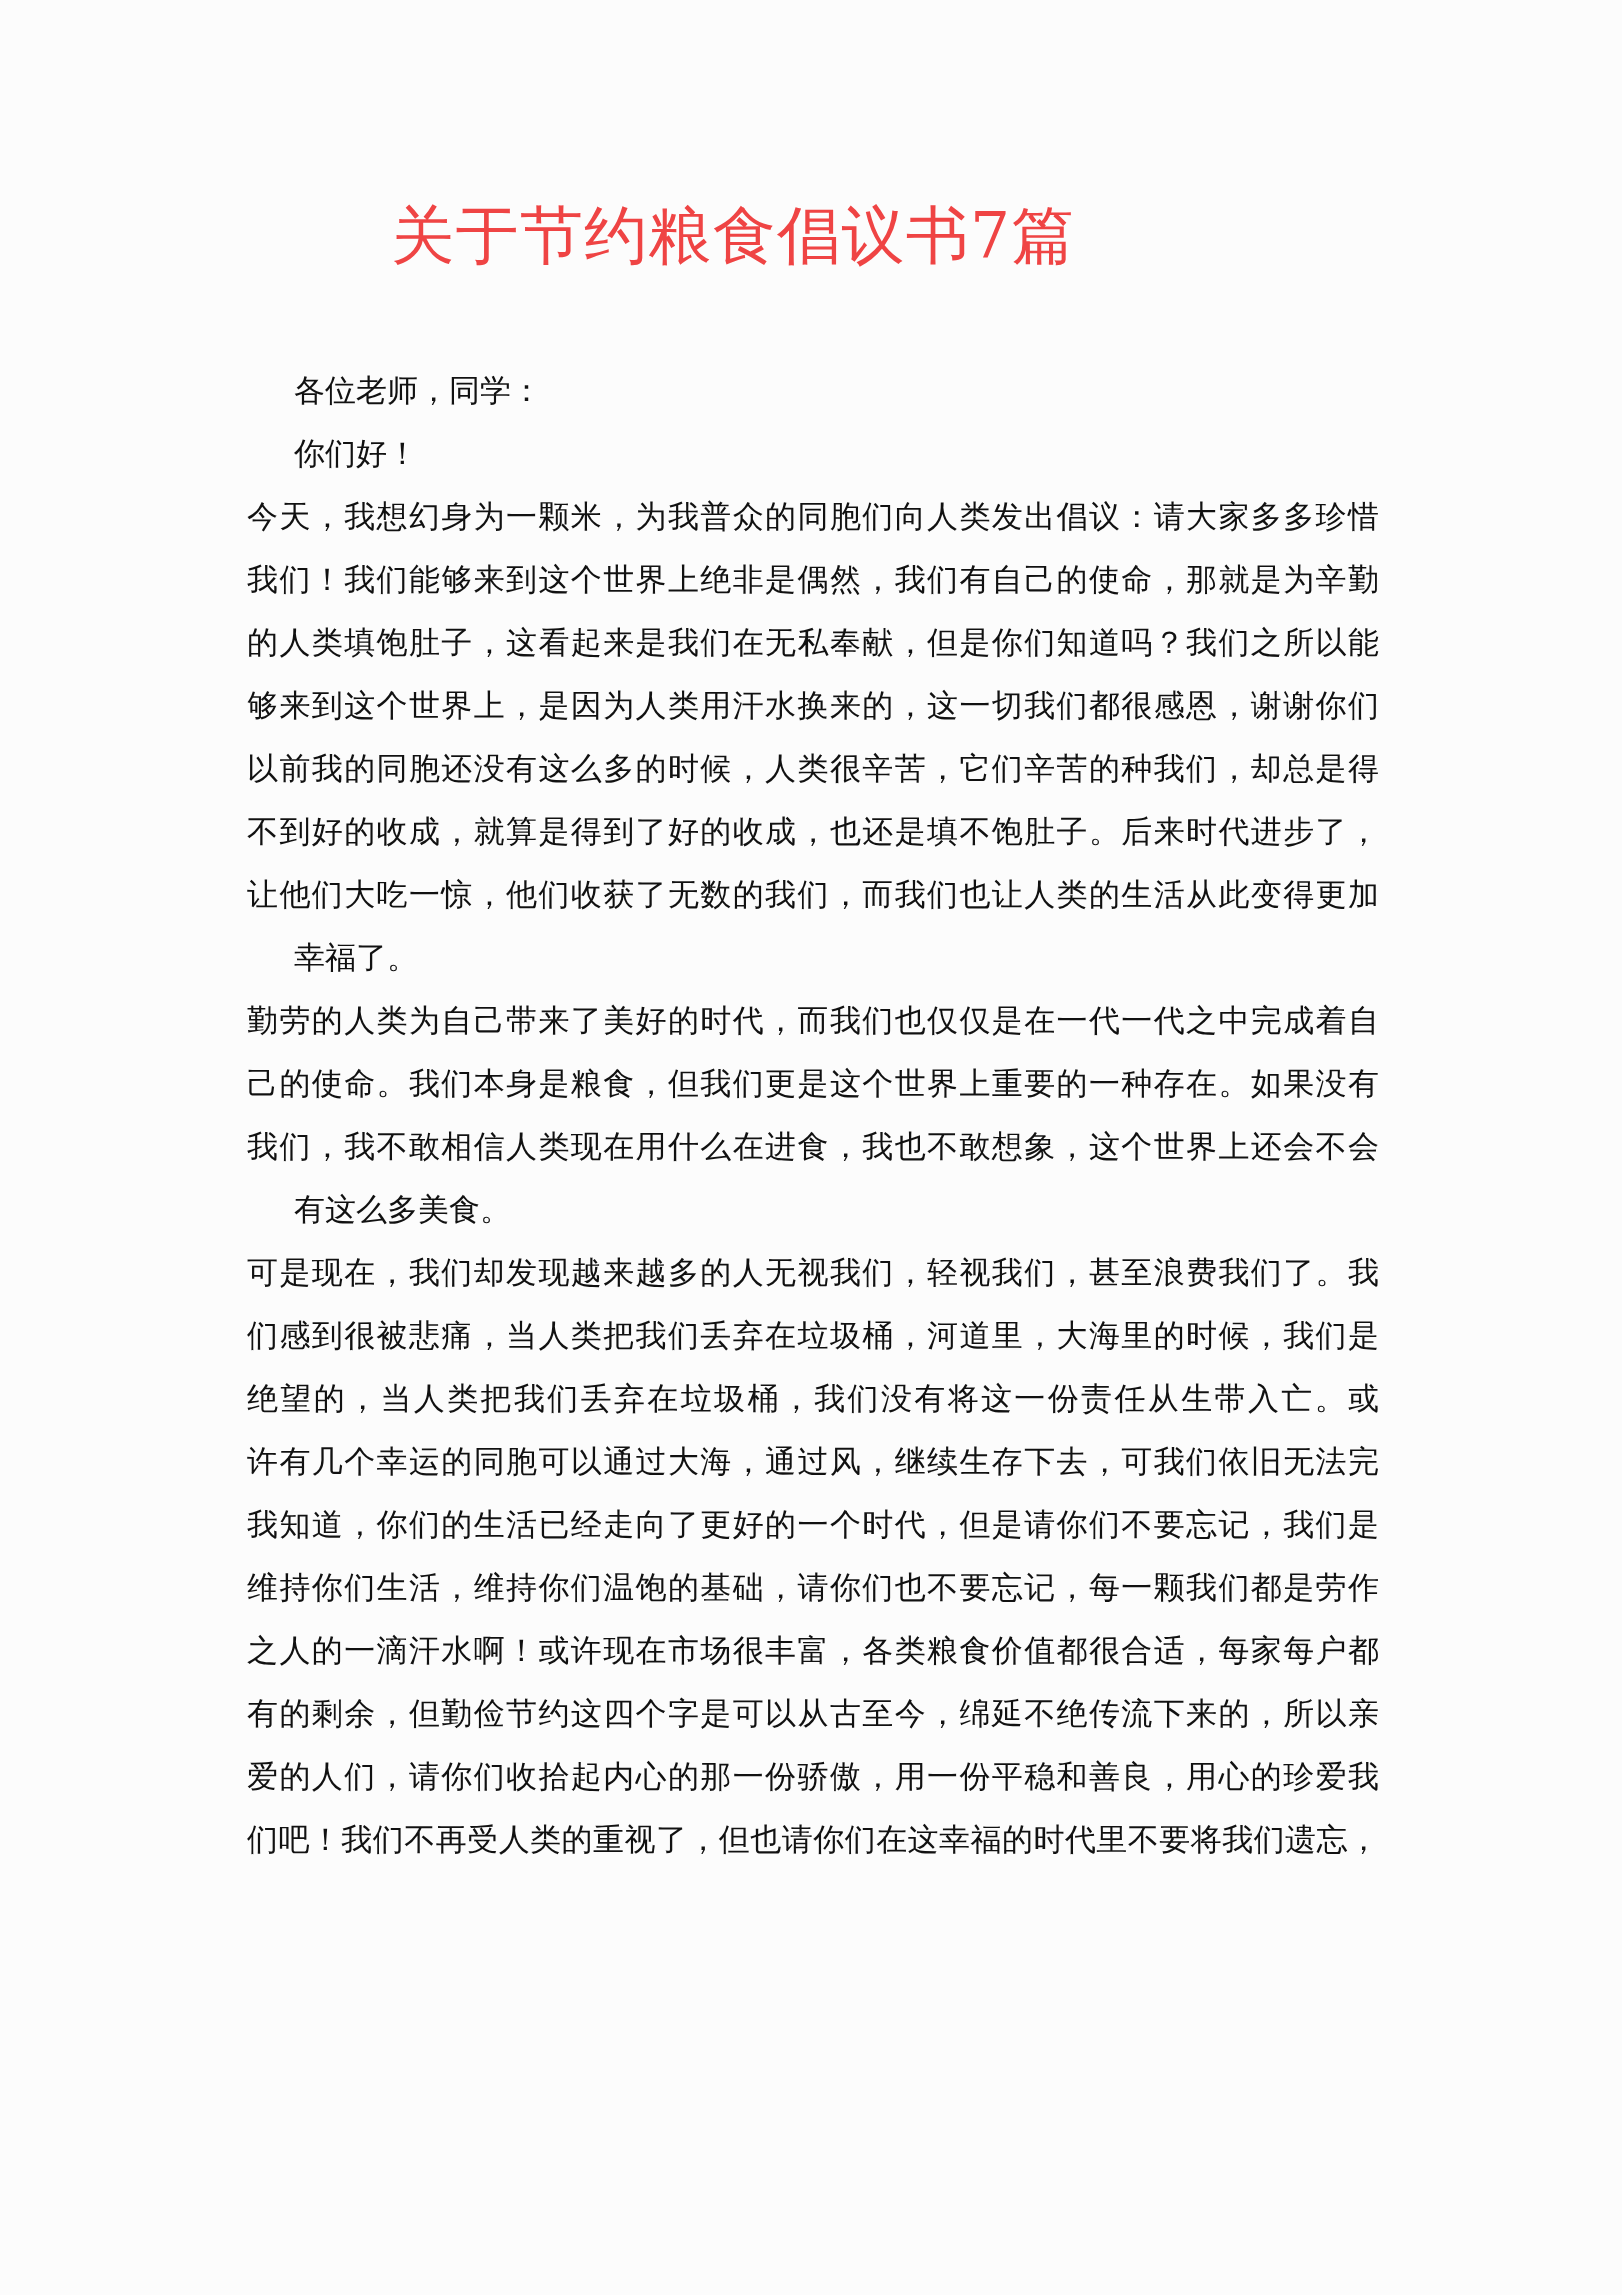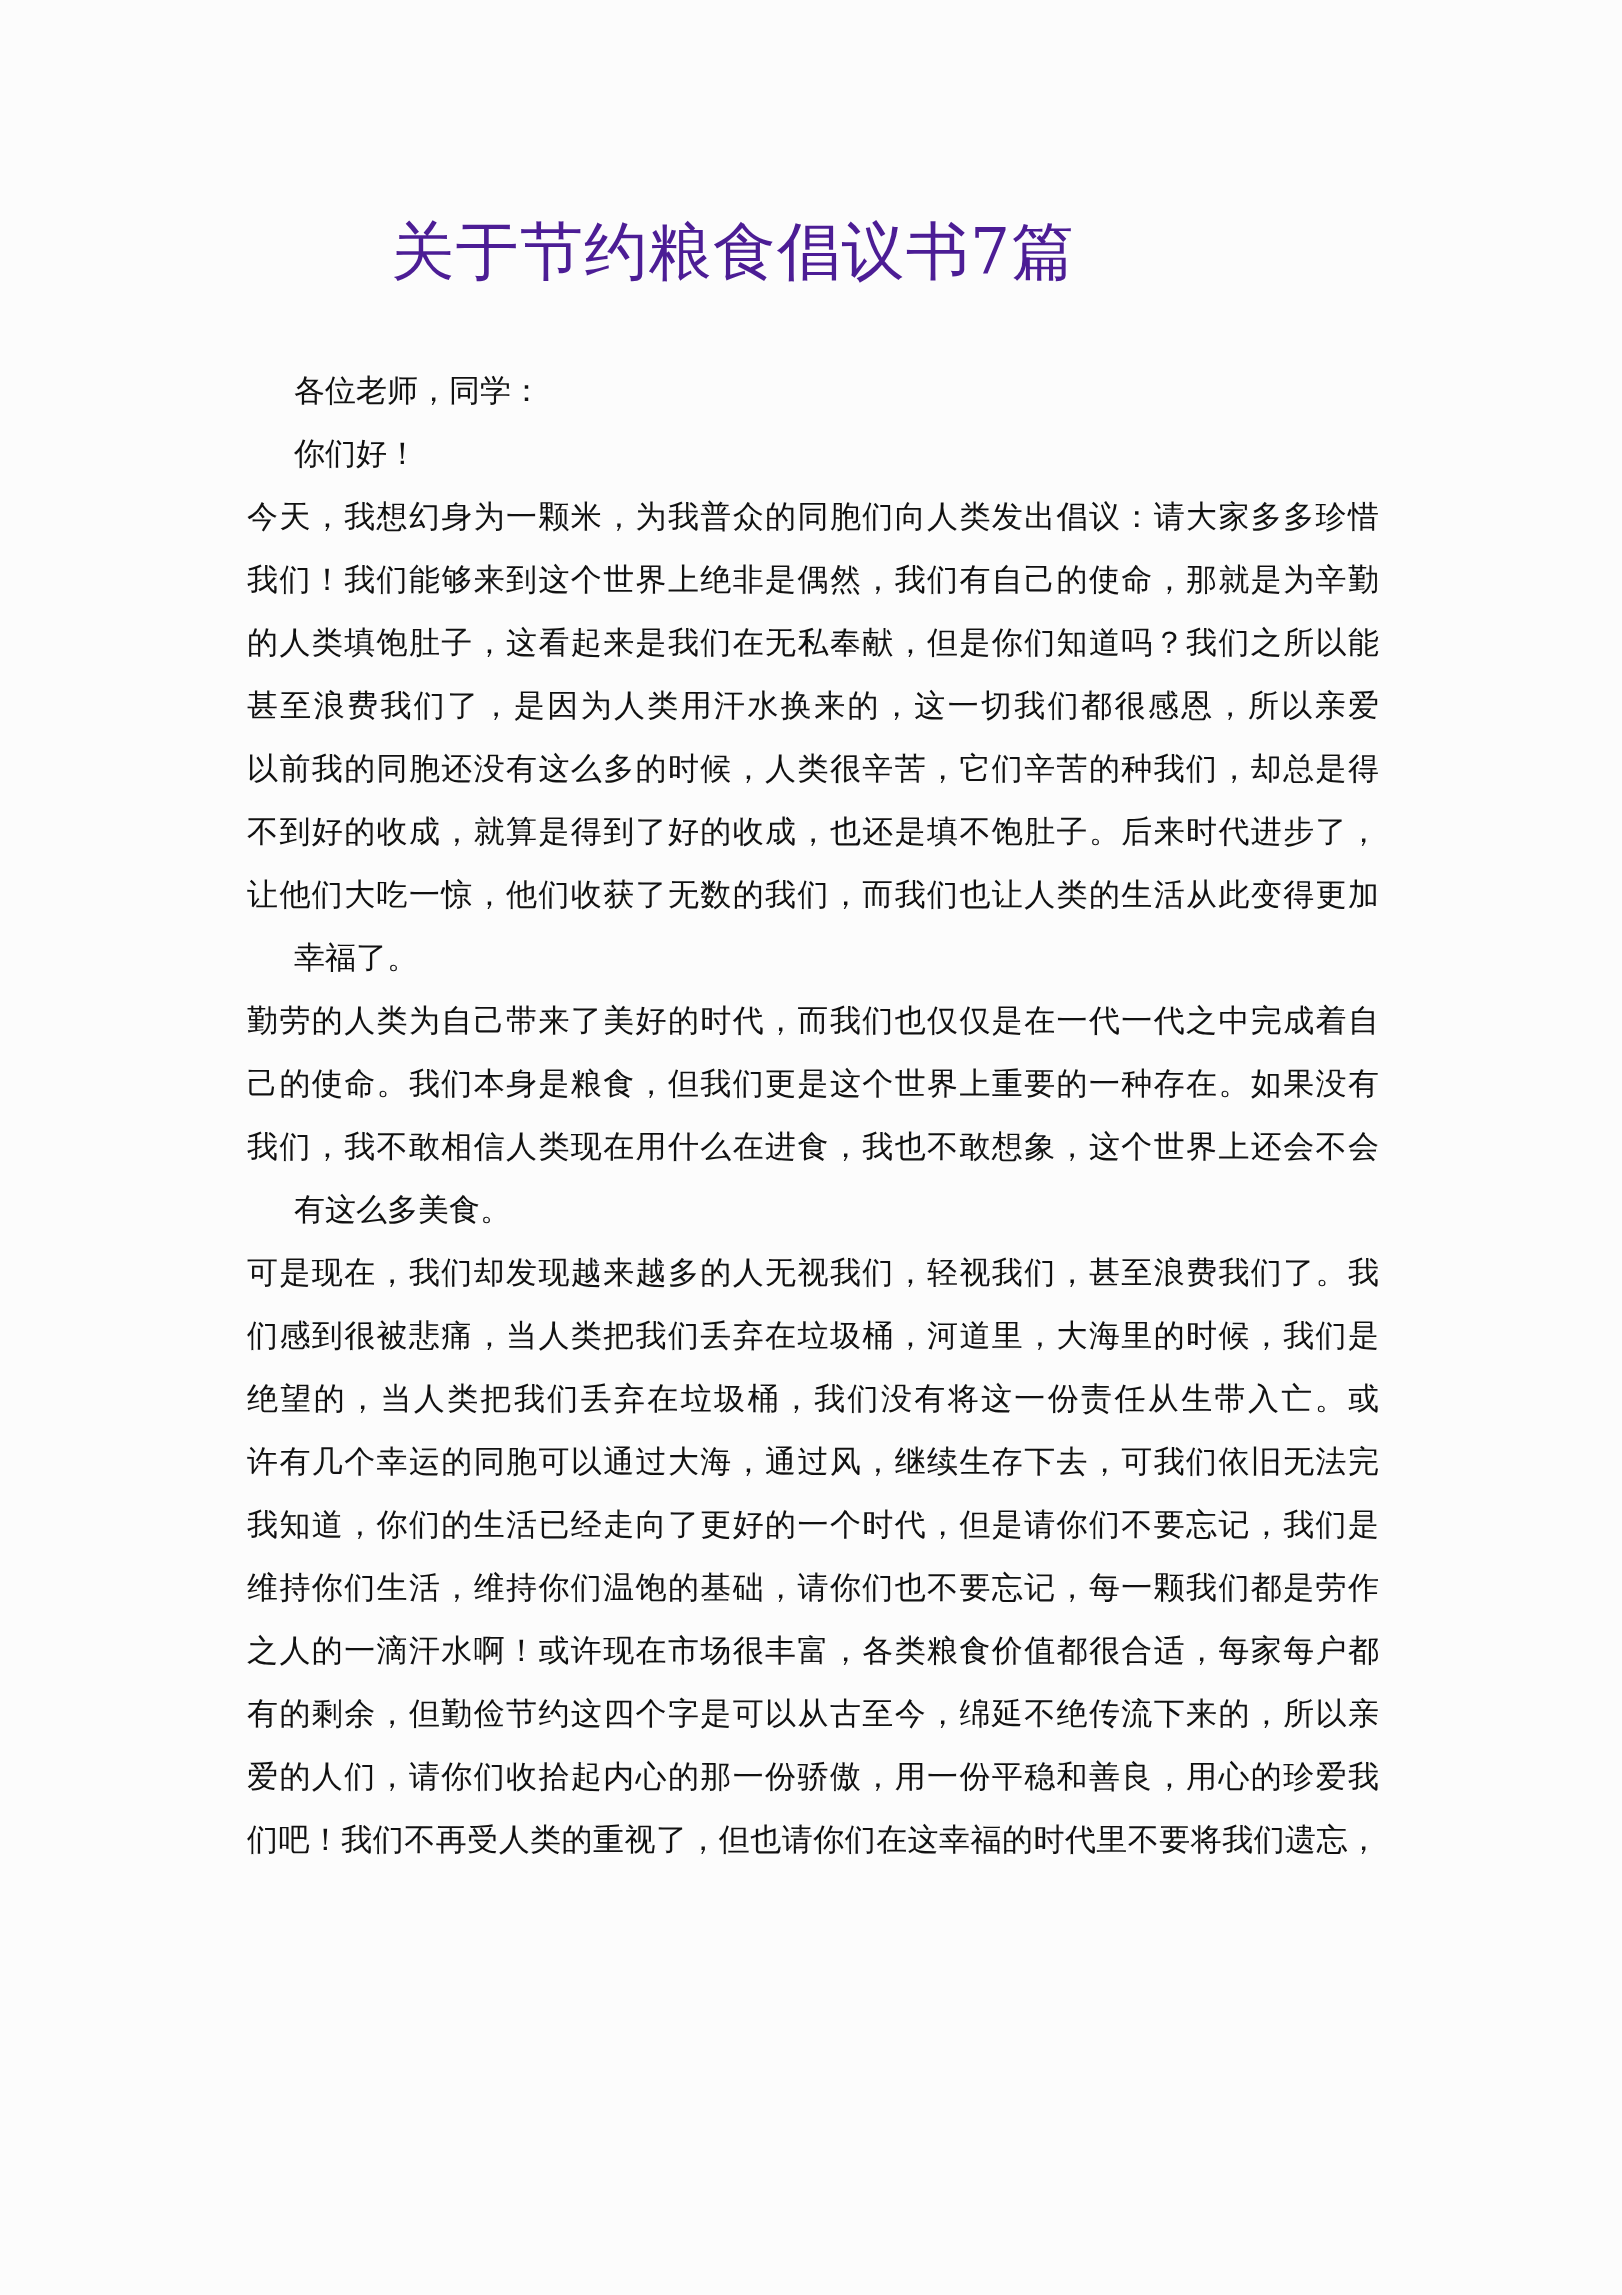--- a/index.html
+++ b/index.html
@@ -20,26 +20,26 @@
       left: 0;
       top: 0;
       width: 1623px;
       height: 2295px;
       background: #fcfcfc;
     }
     .title {
       position: absolute;
       left: 0;
       width: 1467px;
-      top: 212px;
+      top: 196px;
       text-align: center;
       font-size: 63px;
       line-height: 79px;
       letter-spacing: 1.3px;
-      color: #4c1d95;
+      color: #ef4444;
       margin: 0;
       font-weight: normal;
     }
     .body {
       position: absolute;
       left: 247px;
       top: 359px;
       width: 1132px;
     }
     .line {
@@ -63,21 +63,21 @@
 
 <div class="page">
   <h1 class="title">关于节约粮食倡议书7篇</h1>
 
   <div class="body">
     <span class="line last">各位老师，同学：</span>
     <span class="line last">你们好！</span>
     <span class="line">今天，我想幻身为一颗米，为我普众的同胞们向人类发出倡议：请大家多多珍惜</span>
     <span class="line">我们！我们能够来到这个世界上绝非是偶然，我们有自己的使命，那就是为辛勤</span>
     <span class="line">的人类填饱肚子，这看起来是我们在无私奉献，但是你们知道吗？我们之所以能</span>
-    <span class="line">甚至浪费我们了，是因为人类用汗水换来的，这一切我们都很感恩，所以亲爱</span>
+    <span class="line">够来到这个世界上，是因为人类用汗水换来的，这一切我们都很感恩，谢谢你们</span>
     <span class="line">以前我的同胞还没有这么多的时候，人类很辛苦，它们辛苦的种我们，却总是得</span>
     <span class="line">不到好的收成，就算是得到了好的收成，也还是填不饱肚子。后来时代进步了，</span>
     <span class="line">让他们大吃一惊，他们收获了无数的我们，而我们也让人类的生活从此变得更加</span>
     <span class="line last">幸福了。</span>
     <span class="line">勤劳的人类为自己带来了美好的时代，而我们也仅仅是在一代一代之中完成着自</span>
     <span class="line">己的使命。我们本身是粮食，但我们更是这个世界上重要的一种存在。如果没有</span>
     <span class="line">我们，我不敢相信人类现在用什么在进食，我也不敢想象，这个世界上还会不会</span>
     <span class="line last">有这么多美食。</span>
     <span class="line">可是现在，我们却发现越来越多的人无视我们，轻视我们，甚至浪费我们了。我</span>
     <span class="line">们感到很被悲痛，当人类把我们丢弃在垃圾桶，河道里，大海里的时候，我们是</span>

